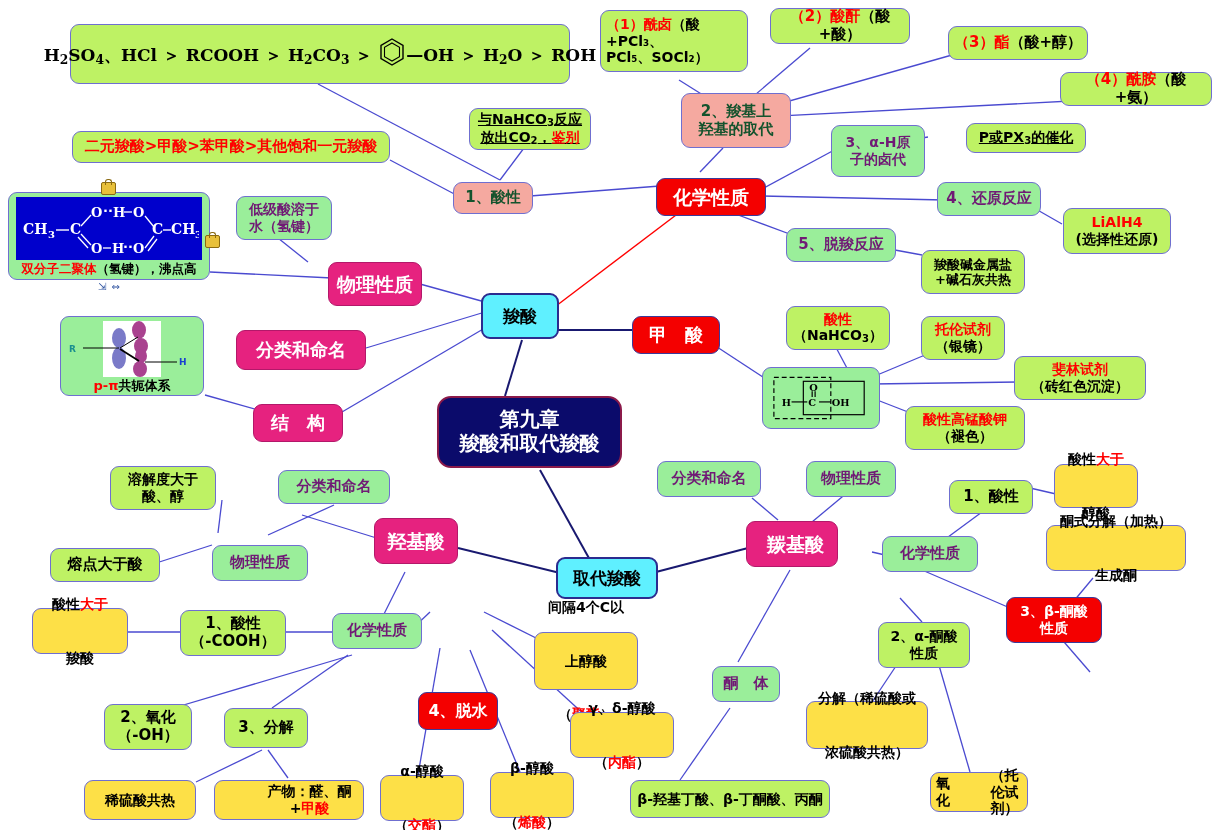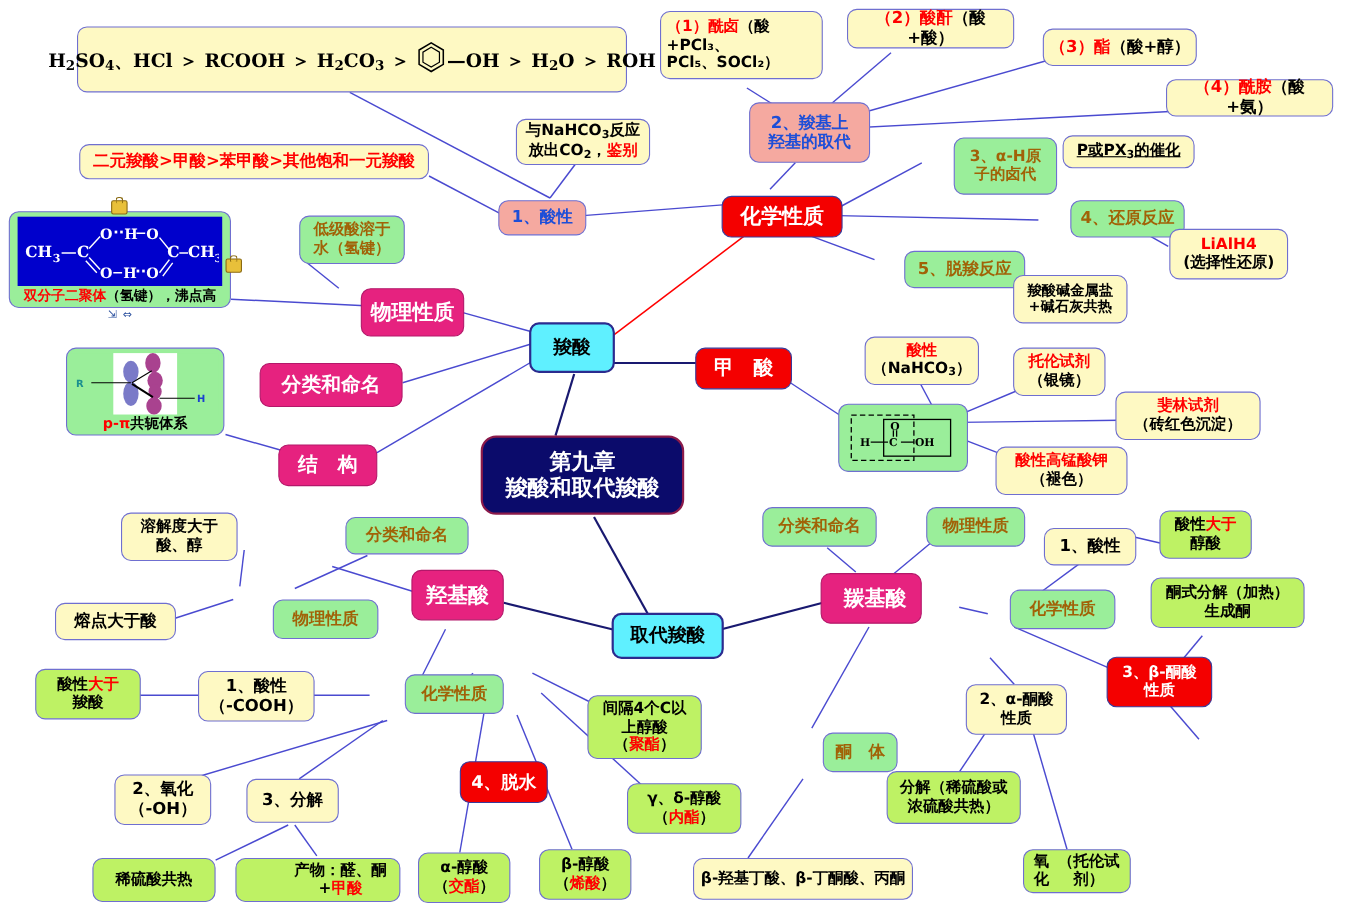--- a/index.html
+++ b/index.html
@@ -2,24 +2,24 @@
 <html><head>
 <meta charset="utf-8">
 <style>
   html,body{margin:0;padding:0;background:#ffffff;}
   body{font-family:"DejaVu Sans","Liberation Sans",sans-serif;}
   #canvas{position:relative;width:1226px;height:830px;background:#fff;overflow:hidden;}
   svg.links{position:absolute;left:0;top:0;width:1226px;height:830px;pointer-events:none;}
   .node{position:absolute;box-sizing:border-box;display:flex;align-items:center;justify-content:center;
         text-align:center;border-radius:9px;border:1.4px solid #6f6fd0;line-height:1.18;
         font-weight:bold;padding:2px 5px;z-index:3;}
-  .yellow{background:#fef9c3;color:#000;}
-  .green{background:#9AEE9A;color:#a16207;margin-left:36px;}
-  .khaki{background:#bef264;color:#000;}
-  .pink{background:#F5A9A0;color:#1d4ed8;}
+  .yellow{background:#bef264;color:#000;}
+  .green{background:#9AEE9A;color:#701a75;}
+  .khaki{background:#fde047;color:#000;gap:37px;}
+  .pink{background:#F5A9A0;color:#14532d;}
   .red{background:#F40000;color:#fff;border-color:#3a3a9a;}
   .magenta{background:#E6227F;color:#fff;border-color:#b3186a;}
   .cyan{background:#5FF0FF;color:#000;border-color:#2b2b8f;border-width:2px;}
   .navy{background:#0B0B6B;color:#fff;border:2.5px solid #8b1a4a;border-radius:14px;}
   .imgbox{background:#9AEE9A;flex-direction:column;padding:4px 4px 2px 4px;}
   .r{color:#FF0000;}
   .sub{font-size:.72em;vertical-align:-0.22em;}
   .dimer{background:#0000CC;width:186px;height:63px;display:flex;align-items:center;justify-content:center;}
   .dimcap{font-size:12.5px;color:#000;margin-top:2px;white-space:nowrap;}
   .ppi-wrap{background:#9AEE9A;display:flex;align-items:center;justify-content:center;}
@@ -136,21 +136,21 @@
   </span>
 </div>
 
 <div class="node yellow" style="left:600px;top:10px;width:148px;height:62px;font-size:14px;">
   <div style="text-align:left;width:100%;">
     <span style="color:#FF0000;">（1）</span><span class="r">酰卤</span><span>（酸+PCl₃、</span><br>
     <span>PCl₅、SOCl₂）</span>
   </div>
 </div>
 
-<div class="node yellow" style="left:770px;top:8px;width:152px;height:36px;font-size:15px;">
+<div class="node yellow" style="left:770px;top:8px;width:140px;height:36px;font-size:15px;">
   <span><span style="color:#FF0000;">（2）</span><span class="r">酸酐</span><span>（酸+酸）</span></span>
 </div>
 
 <div class="node yellow" style="left:948px;top:26px;width:140px;height:34px;font-size:15px;">
   <span><span style="color:#FF0000;">（3）</span><span class="r">酯</span><span>（酸+醇）</span></span>
 </div>
 
 <div class="node yellow" style="left:1060px;top:72px;width:152px;height:34px;font-size:15px;">
   <span><span style="color:#FF0000;">（4）</span><span class="r">酰胺</span><span>（酸+氨）</span></span>
 </div>
@@ -180,21 +180,21 @@
 
 <div class="node green" style="left:786px;top:228px;width:110px;height:34px;font-size:15px;">
   <span>5、脱羧反应</span>
 </div>
 
 <div class="node yellow" style="left:921px;top:250px;width:104px;height:44px;font-size:13px;flex-direction:column;">
   <span>羧酸碱金属盐</span>
   <span>+碱石灰共热</span>
 </div>
 
-<div class="node yellow" style="left:469px;top:108px;width:122px;height:42px;font-size:14px;flex-direction:column;">
+<div class="node yellow" style="left:469px;top:108px;width:122px;height:42px;font-size:14px;flex-direction:column;text-decoration:underline;">
   <span>与NaHCO<span class="sub">3</span>反应</span>
   <span>放出CO<span class="sub">2</span>，<span class="r">鉴别</span></span>
 </div>
 
 <div class="node yellow" style="left:72px;top:131px;width:318px;height:32px;font-size:15px;">
   <span class="r">二元羧酸&gt;甲酸&gt;苯甲酸&gt;其他饱和一元羧酸</span>
 </div>
 
 <div class="node pink" style="left:453px;top:182px;width:80px;height:32px;font-size:15px;">
   <span>1、酸性</span>

